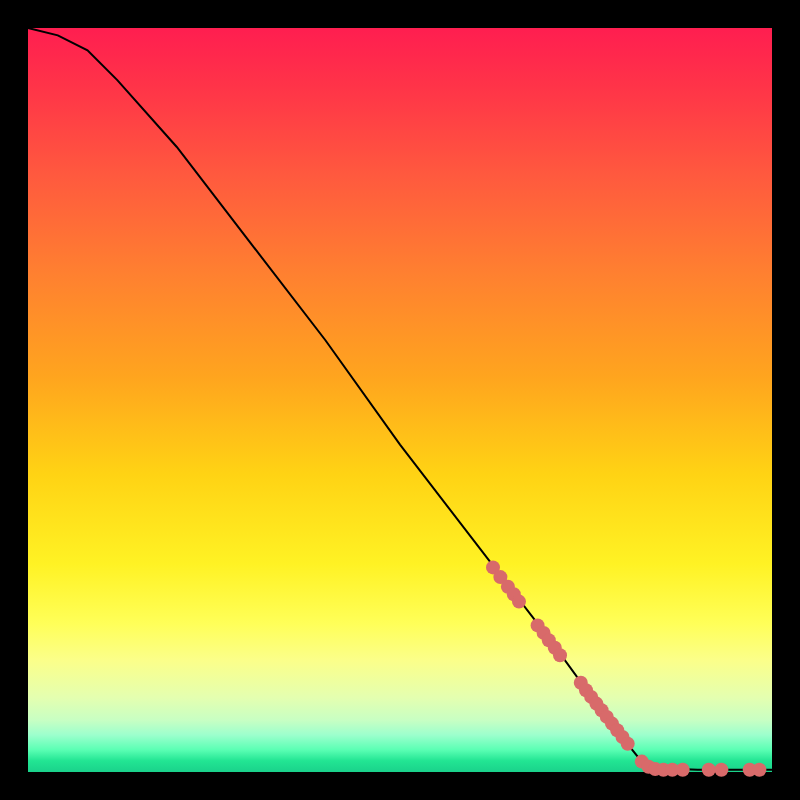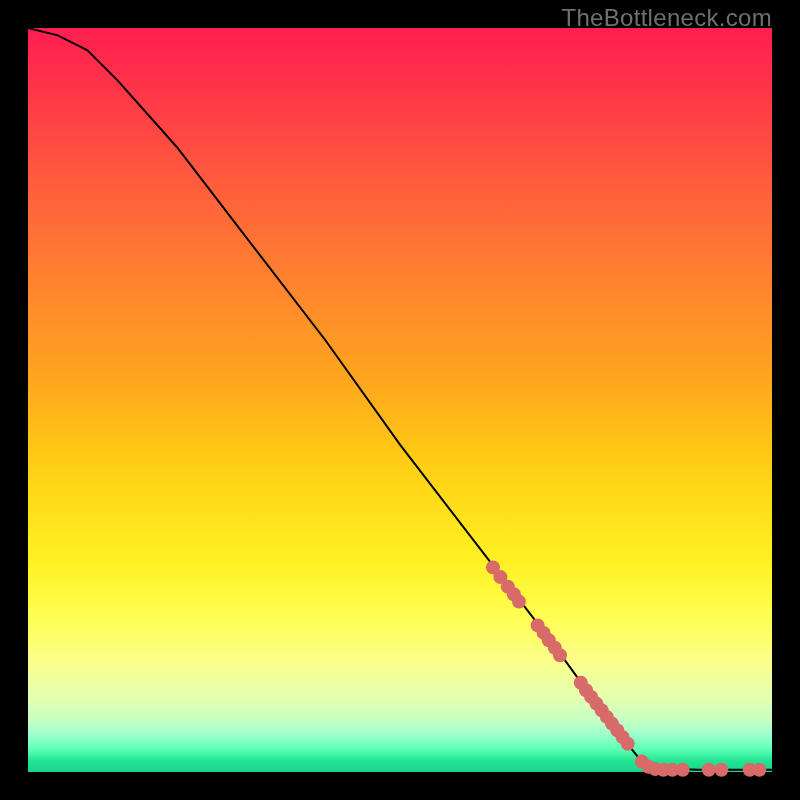--- a/index.html
+++ b/index.html
@@ -57,21 +57,20 @@
     top: 0;
     width: 744px;
     height: 744px;
     overflow: visible;
   }
 </style>
 </head>
 <body>
 
 <div class="frame">
-  <div class="watermark">TheBottleneck.com</div>
   <div class="plot">
     <svg class="curve" viewBox="0 0 744 744">
       <path id="curve-path" fill="none" stroke="#000000" stroke-width="2" stroke-linecap="round" d="M0.0 0.0 L29.8 7.4 L59.5 22.3 L89.3 52.1 L148.8 119.0 L223.2 215.8 L297.6 312.5 L372.0 416.6 L446.4 513.4 L520.8 610.1 L580.3 691.9 L610.1 729.1 L632.4 740.3 L669.6 741.8 L744.0 741.8"></path>
       <g id="marker-group">
           <circle cx="465.0" cy="539.4" r="7" fill="#d86a6a"></circle>
           <circle cx="472.4" cy="549.1" r="7" fill="#d86a6a"></circle>
           <circle cx="479.9" cy="558.7" r="7" fill="#d86a6a"></circle>
           <circle cx="485.8" cy="566.2" r="7" fill="#d86a6a"></circle>
           <circle cx="491.0" cy="573.6" r="7" fill="#d86a6a"></circle>
           <circle cx="509.6" cy="597.4" r="7" fill="#d86a6a"></circle>

